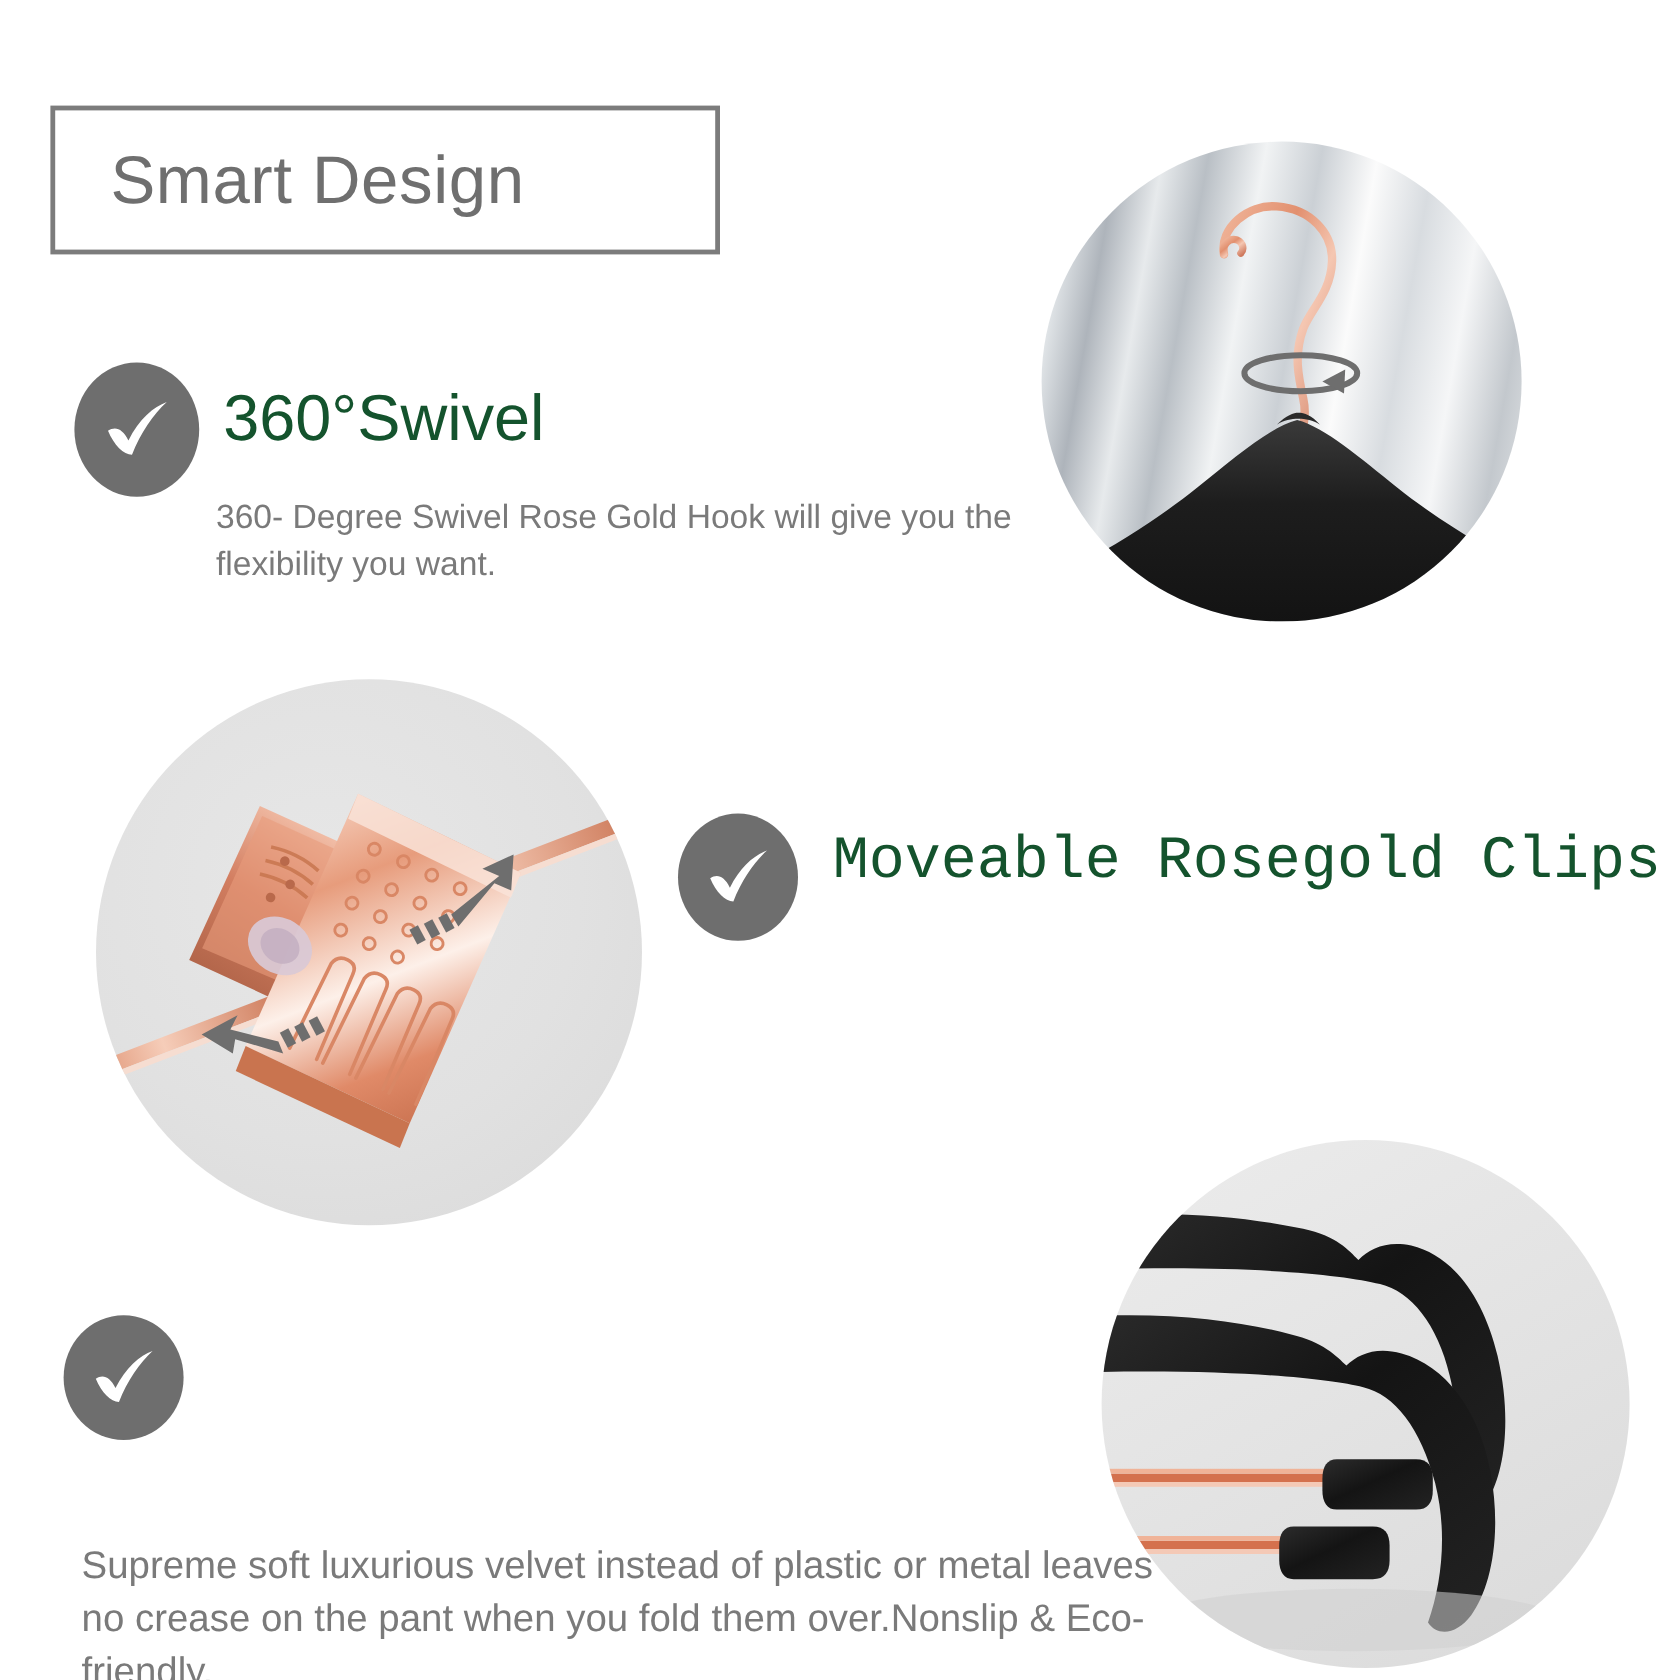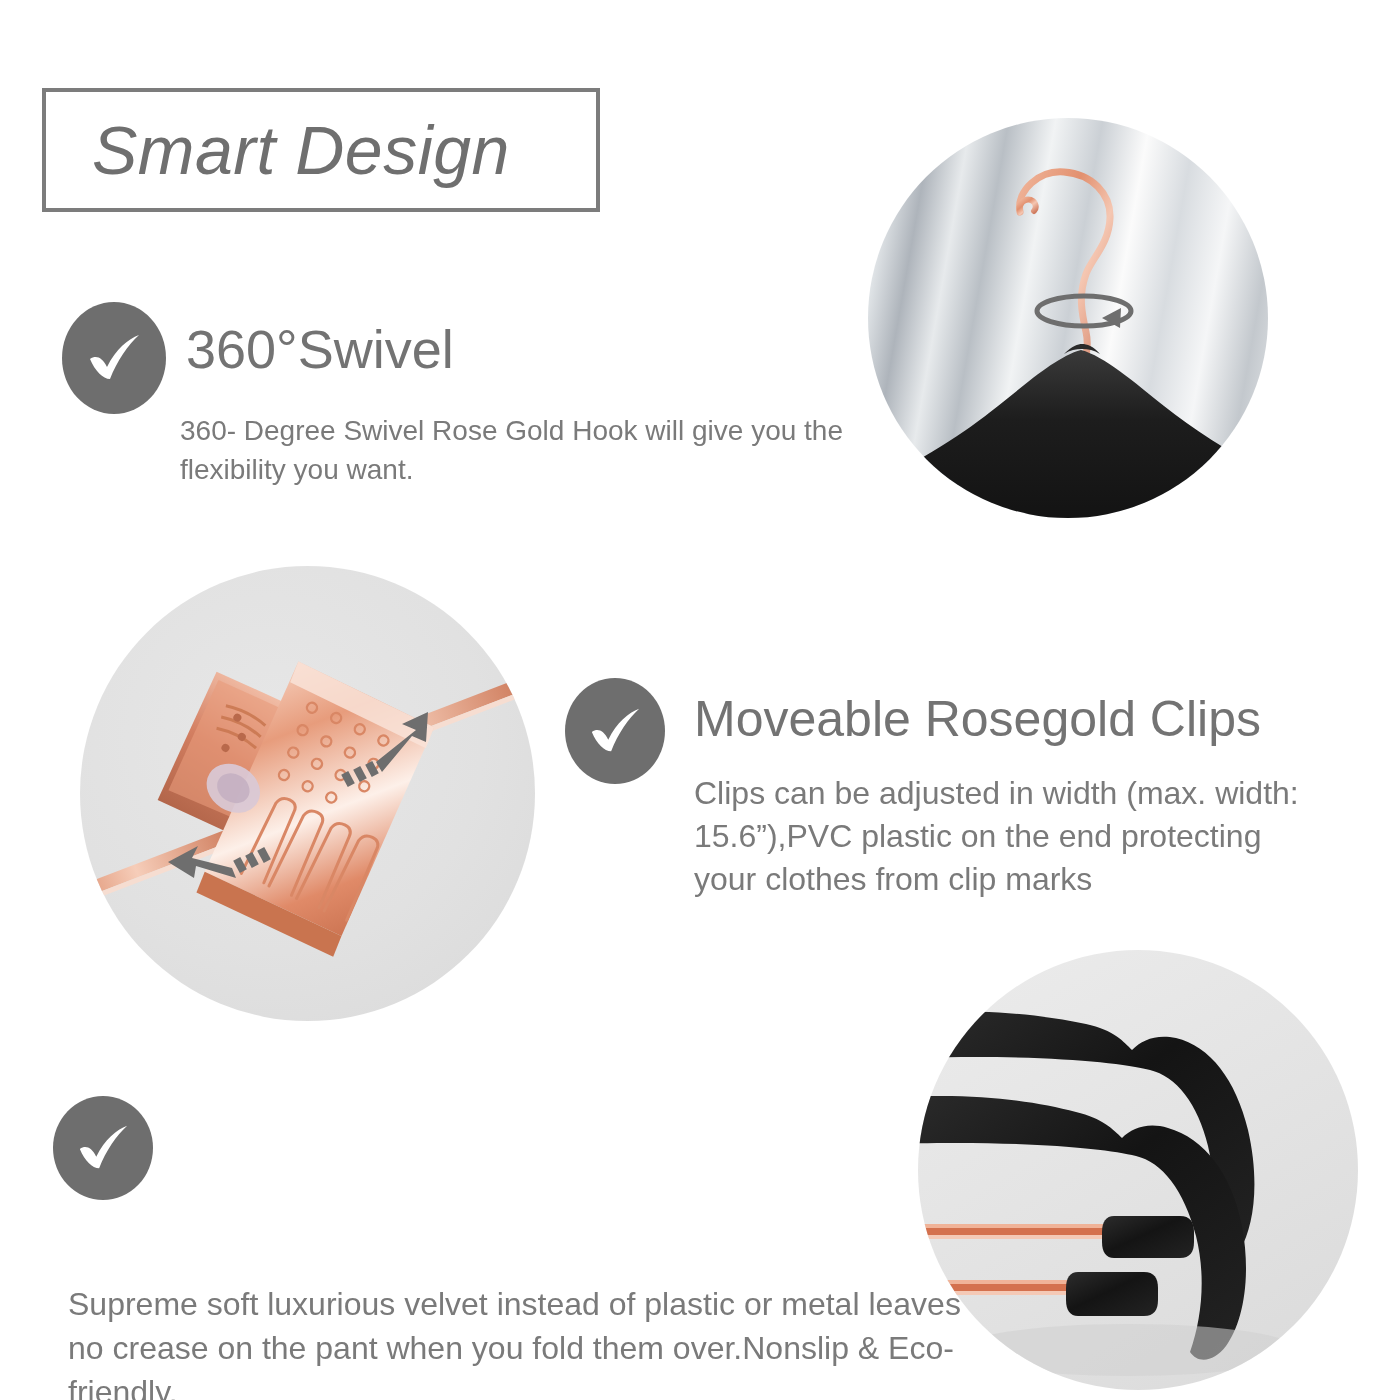--- a/index.html
+++ b/index.html
@@ -25,56 +25,55 @@
     top: 88px;
     width: 558px;
     height: 124px;
     border: 4px solid #7c7c7c;
     box-sizing: border-box;
     display: flex;
     align-items: center;
     justify-content: flex-start;
   }
   .title-text {
-    font-size: 68px;
+    font-size: 56px;
     color: #6f6f6f;
     font-weight: 400;
     letter-spacing: 0.5px;
     padding-left: 46px;
     line-height: 1;
     white-space: nowrap;
-    font-style: italic;
   }
   .badge {
     position: absolute;
     background: #6e6e6e;
     border-radius: 50%;
     display: flex;
     align-items: center;
     justify-content: center;
   }
   .badge svg { display: block; }
 
   .f-heading {
     position: absolute;
-    color: #737373;
+    color: #14532d;
     font-weight: 400;
     line-height: 1;
     white-space: nowrap;
   }
   .f-body {
     position: absolute;
     color: #7a7a7a;
     font-weight: 400;
   }
   #badge-swivel { left: 62px; top: 302px; width: 104px; height: 112px; }
   #heading-swivel { left: 186px; top: 322px; font-size: 54px; }
   #body-swivel { left: 180px; top: 412px; width: 700px; font-size: 28px; line-height: 1.38; }
   #badge-clips { left: 565px; top: 678px; width: 100px; height: 106px; }
-  #heading-clips { left: 694px; top: 694px; font-size: 50px; }
+  #heading-clips { left: 694px; top: 694px; font-size: 50px; font-family: Liberation Mono, monospace; }
   #body-clips { left: 694px; top: 772px; width: 630px; font-size: 32px; line-height: 1.35; }
 
   
   #badge-soft { left: 53px; top: 1096px; width: 100px; height: 104px; }
   #heading-soft { left: 182px; top: 1112px; font-size: 52px; }
   #body-soft { left: 68px; top: 1282px; width: 920px; font-size: 32px; line-height: 1.38; }
 
   
   .photo {
     position: absolute;
@@ -262,21 +261,20 @@
     </svg>
   </div>
 
   <div class="badge" id="badge-clips">
     <svg width="60" height="56" viewBox="0 0 62 58">
       <path d="M7 30 C13 26 19 28 24 38 C33 20 45 10 56 6
                C45 16 34 32 27 50 C20 50 12 42 7 30 Z" fill="#ffffff"></path>
     </svg>
   </div>
   <div class="f-heading" id="heading-clips">Moveable Rosegold Clips</div>
-  <div class="f-body" id="body-clips">Clips can be adjusted in width (max. width: 15.6”),PVC plastic on the end protecting your clothes from clip marks</div>
 
   <div class="photo" id="photo-velvet">
     <svg width="440" height="440" viewBox="0 0 440 440">
       <defs>
         <linearGradient id="velv2" x1="0" y1="0" x2="1" y2="1">
           <stop offset="0%" stop-color="#2c2c2c"></stop>
           <stop offset="45%" stop-color="#141414"></stop>
           <stop offset="100%" stop-color="#232323"></stop>
         </linearGradient>
         <linearGradient id="rg3" x1="0" y1="0" x2="1" y2="0">

